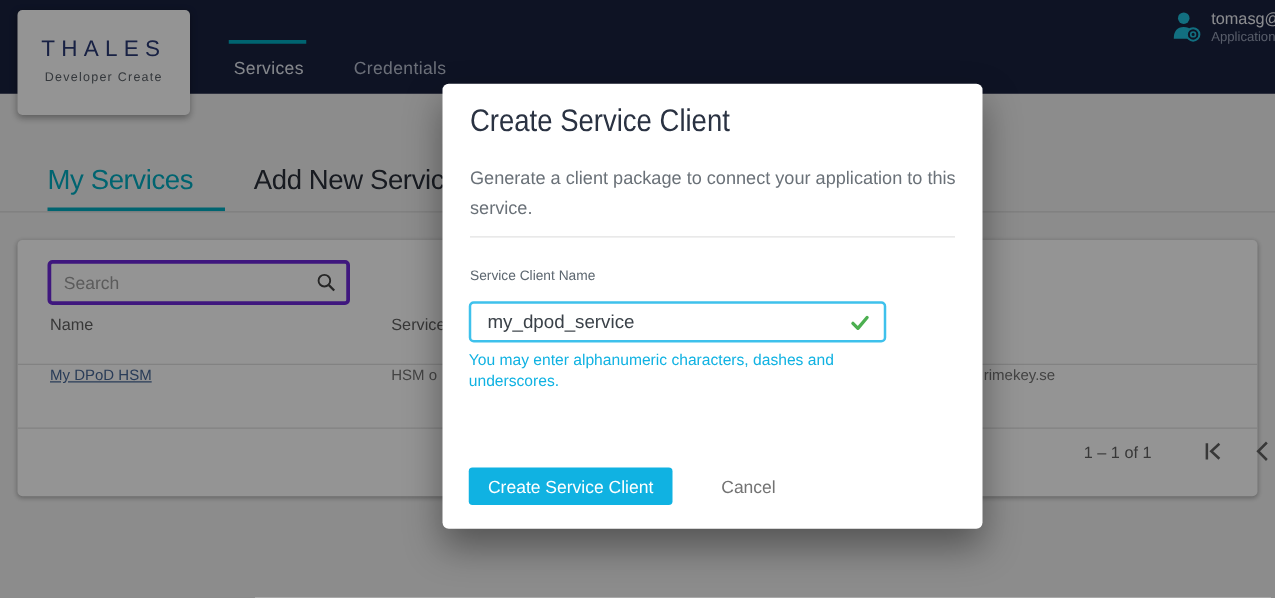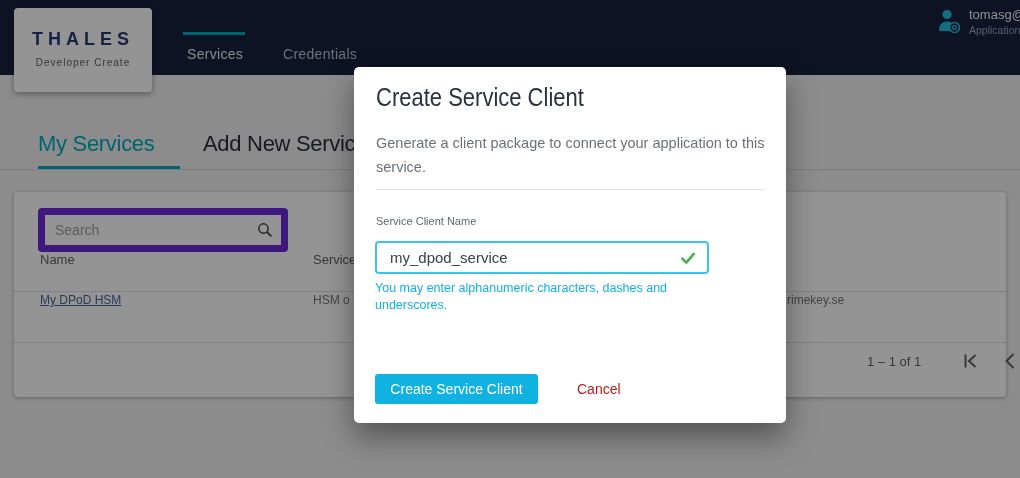--- a/index.html
+++ b/index.html
@@ -17,34 +17,34 @@
   #nav-services{left:187px;color:#E6EAF2;}
   #nav-credentials{left:283px;color:#B9C0D0;}
   #user-area{left:930px;top:4px;width:90px;height:40px;cursor:pointer;}
   #user-icon{left:8px;top:4px;width:24px;height:28px;}
   #user-name{left:39px;top:3px;font-size:13px;color:#F0F2F7;white-space:nowrap;}
   #user-role{left:39px;top:20px;font-size:10.5px;color:#97A0B5;white-space:nowrap;}
 
   
   #logo-card{left:14px;top:8px;width:138px;height:84px;background:#FFFFFF;border-radius:4px;
     box-shadow:0 2px 6px rgba(0,0,0,.35);z-index:2;text-align:center;}
-  #logo-brand{margin-top:21px;font-size:18px;font-weight:bold;letter-spacing:5px;color:#2A3A75;text-align:center;}
+  #logo-brand{margin-top:21px;font-size:18px;font-weight:normal;letter-spacing:5px;color:#2A3A75;text-align:center;}
   #logo-sub{margin-top:7px;font-size:10px;letter-spacing:1px;color:#5B6168;}
 
   
   .tab{top:131px;font-size:22px;letter-spacing:-.3px;white-space:nowrap;cursor:pointer;}
   #tab-myservices{left:38px;color:#00ACC1;}
   #tab-addnew{left:203px;color:#2A2F3A;}
   #tab-underline{left:38px;top:166px;width:142px;height:3px;background:#00ACC1;}
   #tabstrip-divider{left:0;top:169px;width:1020px;height:1px;background:#D8D8D8;}
 
   
   #card{left:14px;top:192px;width:992px;height:205px;background:#FFFFFF;border-radius:4px;
     box-shadow:0 1px 4px rgba(0,0,0,.3);}
-  #search-box{left:24px;top:16px;width:236px;height:30px;border:7px solid #6d28d9;border-radius:4px;background:#fff;}
+  #search-box{left:24px;top:16px;width:236px;height:30px;border:3px solid #6d28d9;border-radius:4px;background:#fff;}
   #search-input{position:absolute;left:0;top:0;width:100%;height:100%;border:none;outline:none;
     background:transparent;box-sizing:border-box;padding:0 32px 0 10px;font-size:14px;color:#333;
     font-family:"Liberation Sans",sans-serif;}
   #search-input::placeholder{color:#9E9E9E;}
   #search-icon{position:absolute;right:7px;top:6px;width:18px;height:18px;cursor:pointer;}
   .col-header{top:60px;font-size:13px;font-weight:normal;color:#616161;}
   #col-name{left:26px;}
   #col-service{left:299px;}
   .row-divider{left:0;width:992px;height:1px;background:#E0E0E0;}
   #row-divider-top{top:99px;}
@@ -73,21 +73,21 @@
   #name-input{position:absolute;left:0;top:0;width:100%;height:100%;border:none;outline:none;
     background:transparent;box-sizing:border-box;padding:0 34px 0 13px;font-size:15px;color:#3A4148;
     font-family:"Liberation Sans",sans-serif;}
   #check-icon{position:absolute;right:11px;top:7px;width:16px;height:16px;}
   #helper-text{left:21px;top:213px;font-size:12.5px;line-height:16.5px;color:#10B2E2;}
   #helper-text span{display:block;}
   #submit-btn{left:21px;top:307px;width:163px;height:30px;background:#10B2E2;border:none;border-radius:3px;
     color:#fff;font-size:14px;font-family:"Liberation Sans",sans-serif;cursor:pointer;
     display:flex;align-items:center;justify-content:center;}
   #cancel-btn{left:223px;top:307px;height:30px;display:flex;align-items:center;
-    color:#b91c1c;font-size:14px;cursor:pointer;}
+    color:#737373;font-size:14px;cursor:pointer;}
 </style>
 </head>
 <body>
 
 <div id="topbar" class="abs">
   <div id="nav-indicator" class="abs"></div>
   <div id="nav-services" class="abs nav-item">Services</div>
   <div id="nav-credentials" class="abs nav-item">Credentials</div>
 
   <div id="user-area" class="abs">

